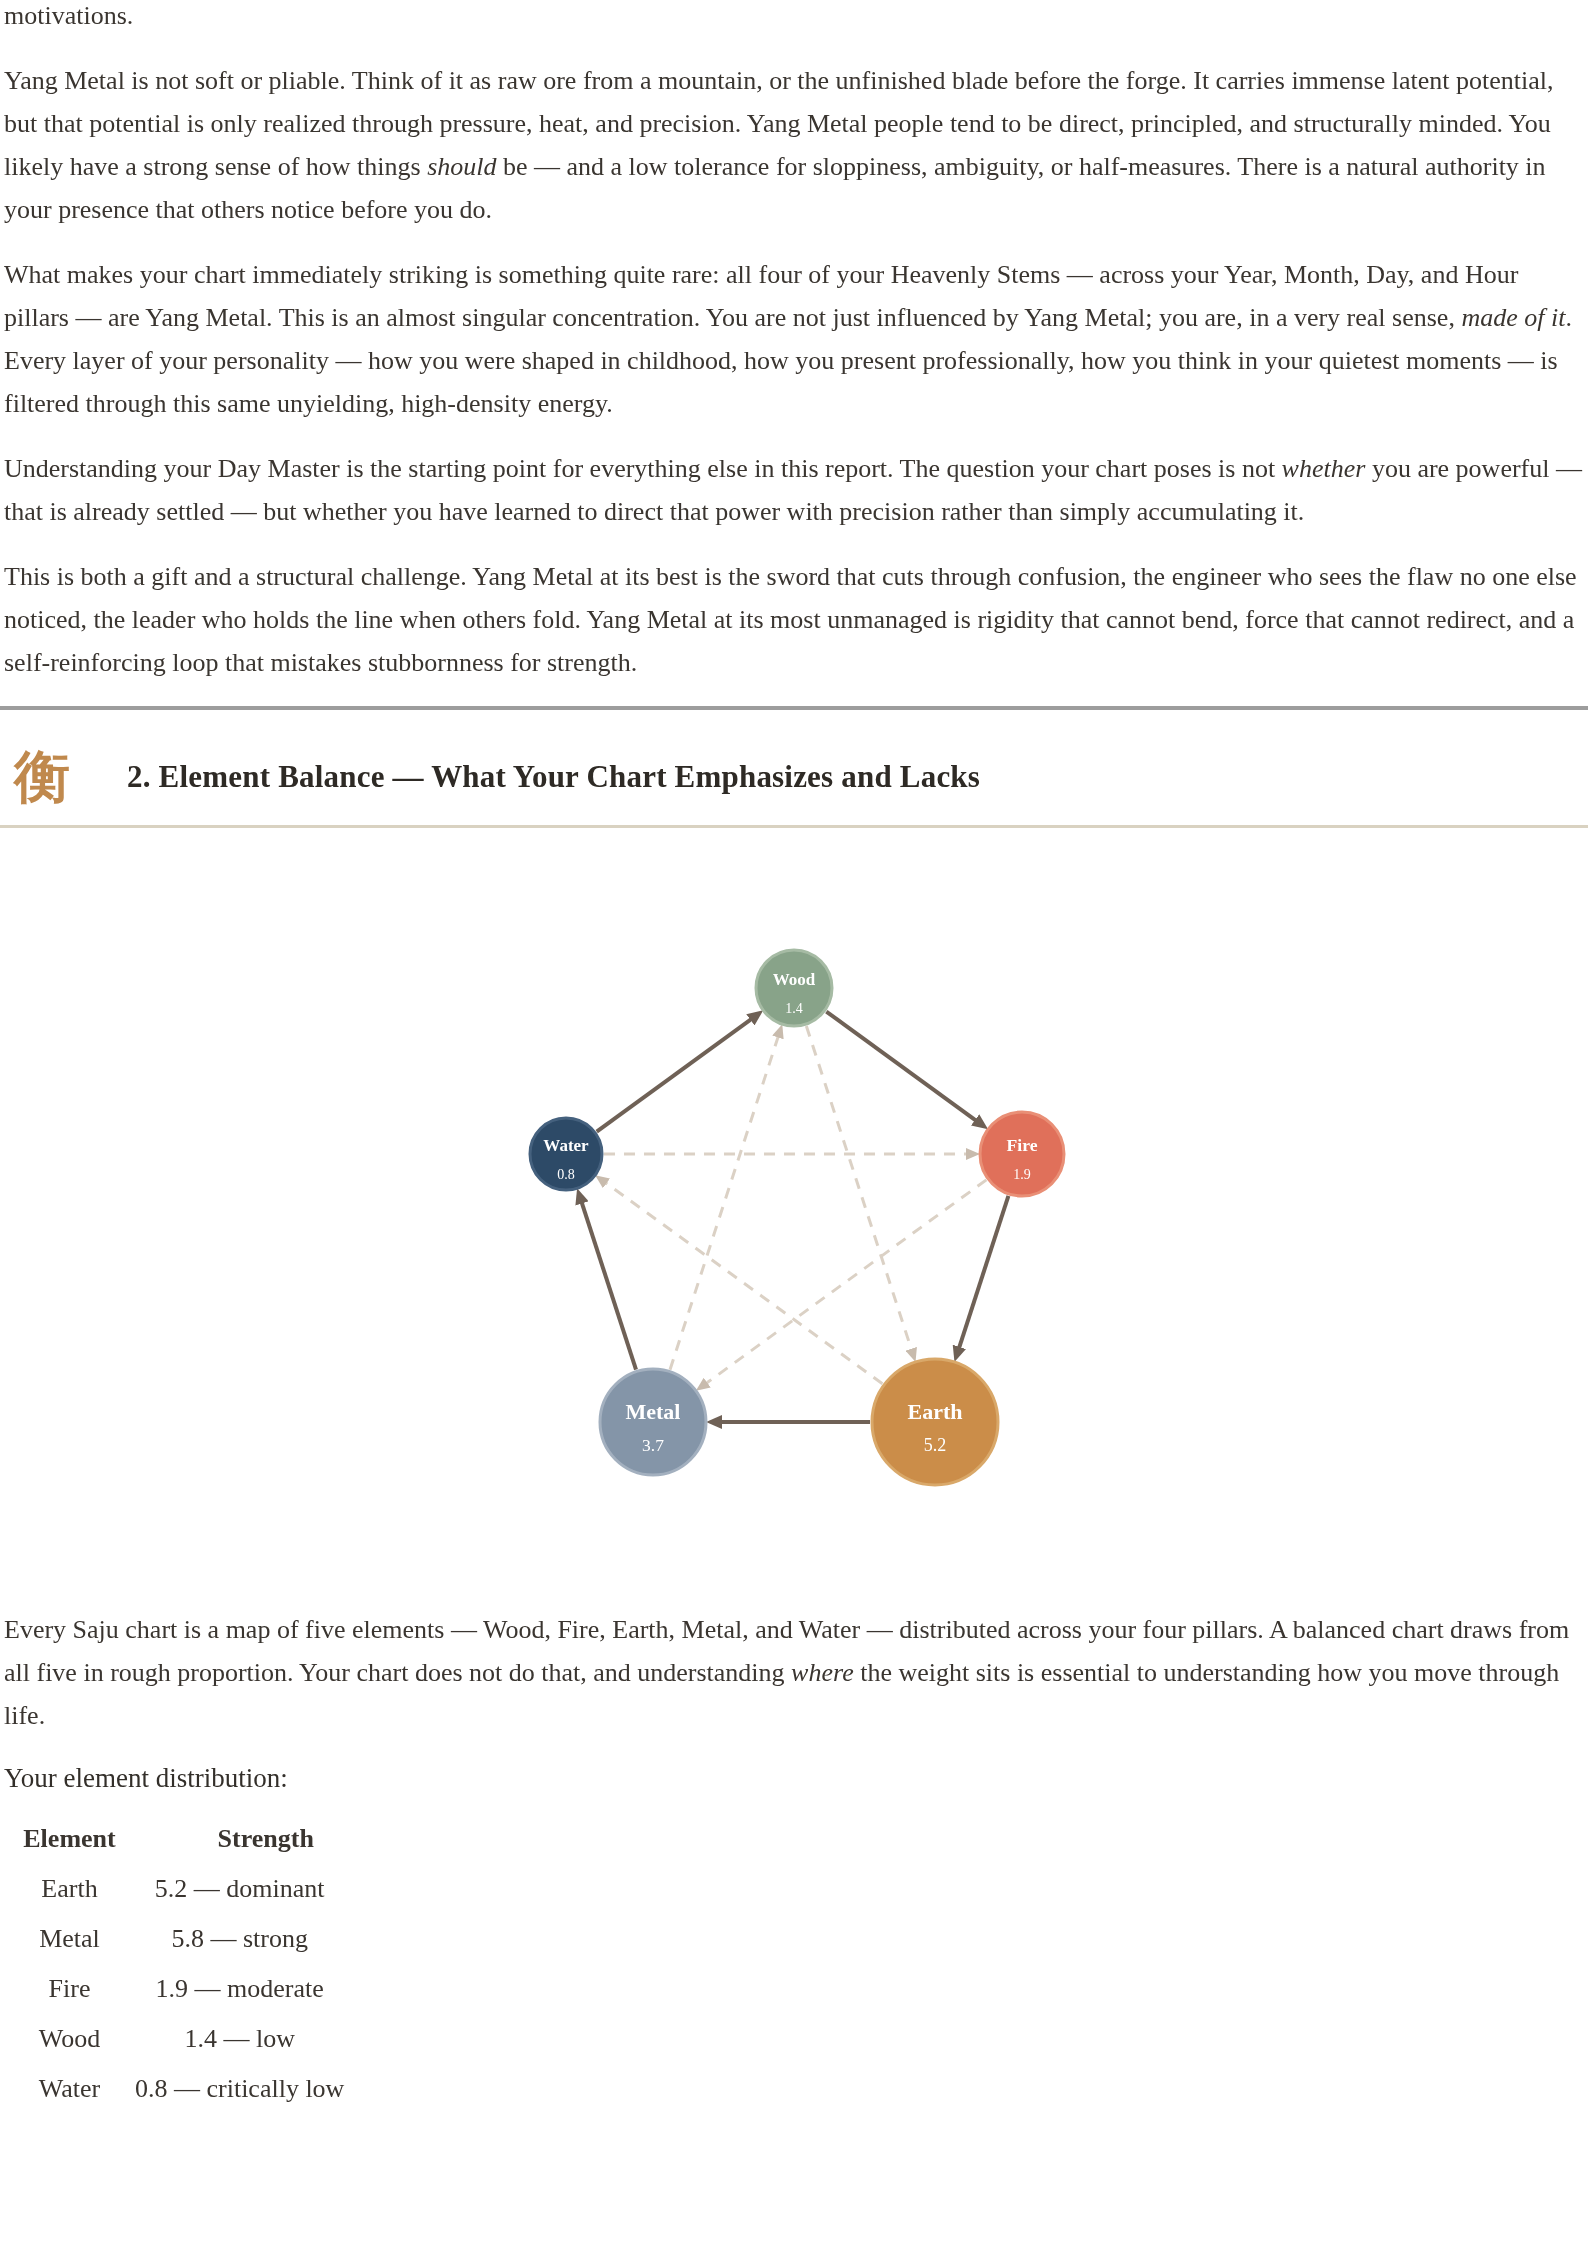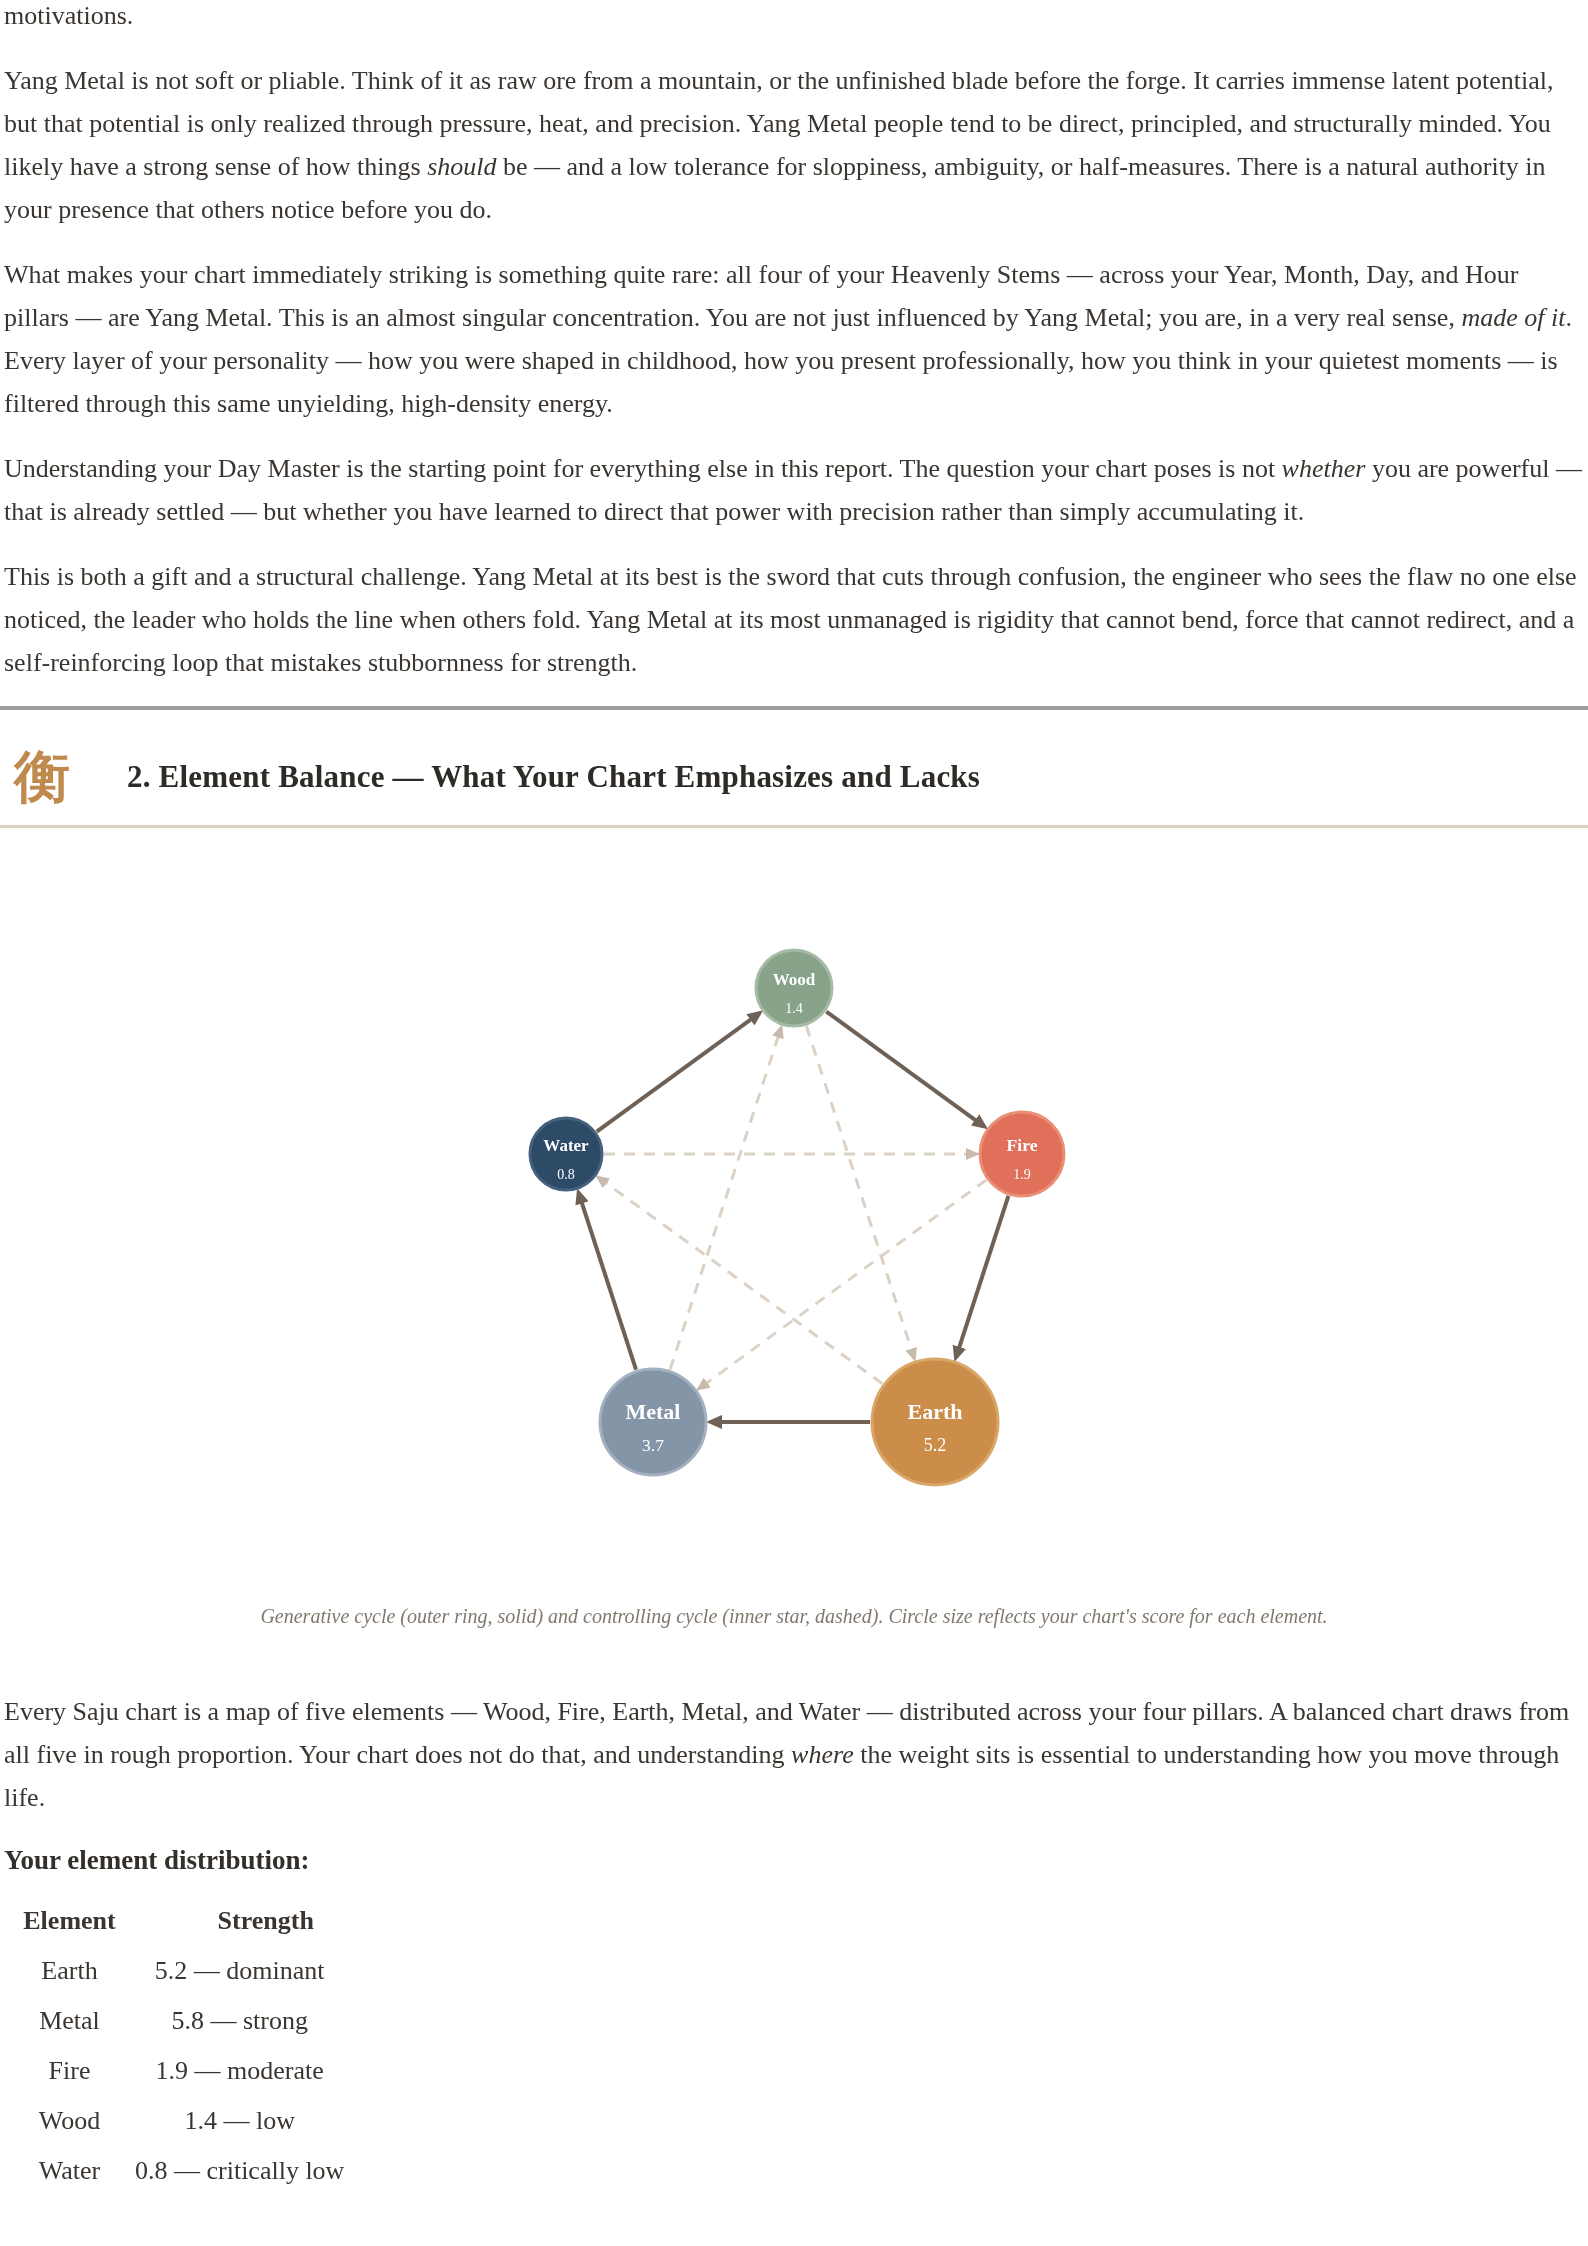--- a/index.html
+++ b/index.html
@@ -18,21 +18,21 @@
     border-bottom:3px solid #d9d2c1;
   }
   .section-icon { font-size:56px; line-height:1; color:#c0894d; font-weight:700; }
   .section-title { font-size:31px; margin:11px; color:#2e2a25; font-weight:700; letter-spacing:0.2px; }
   figure.cycle-figure { margin:0 -4px; }
   svg.cycle { display:block; margin:0 auto; }
   figcaption.caption {
     text-align:center; font-style:italic; font-size:20px; line-height:28px;
     color:#81786e; margin:16px 40px 60px;
   }
-  p.dist-label { font-size:27px; font-weight:700; margin:26px 0 0; color:#332f2a; }
+  p.dist-label { font-size:27px; font-weight:400; margin:26px 0 0; color:#332f2a; }
   table.dist { border-collapse:collapse; margin-top:20px; font-size:26px; color:#3a3530; }
   table.dist th, table.dist td { text-align:center; padding:11px 0; line-height:28px; font-weight:normal; }
   table.dist th { font-weight:700; }
   table.dist th:first-child, table.dist td:first-child { width:131px; }
   table.dist th:last-child { padding-left:52px; }
 </style>
 </head>
 <body>
 
 <main class="page">
@@ -92,21 +92,20 @@
           <circle cx="653" cy="594" r="53" fill="#8495a8" stroke="#a3b0bf" stroke-width="3"></circle>
           <text x="653" y="591" text-anchor="middle" fill="#ffffff" font-size="22" font-weight="bold" font-family="&quot;Liberation Serif&quot;, serif">Metal</text>
           <text x="653" y="623" text-anchor="middle" fill="#ffffff" font-size="17.490000000000002" font-family="&quot;Liberation Serif&quot;, serif">3.7</text>
         </g>
         <g>
           <circle cx="566" cy="326" r="36" fill="#2d4a67" stroke="#45617e" stroke-width="3"></circle>
           <text x="566" y="323" text-anchor="middle" fill="#ffffff" font-size="17" font-weight="bold" font-family="&quot;Liberation Serif&quot;, serif">Water</text>
           <text x="566" y="351" text-anchor="middle" fill="#ffffff" font-size="14" font-family="&quot;Liberation Serif&quot;, serif">0.8</text>
         </g>
       </svg>
-    <figcaption class="caption">Generative cycle (outer ring, solid) and controlling cycle (inner star, dashed). Circle size reflects your chart's score for each element.</figcaption>
   </figure>
 
   <p class="body-p">Every Saju chart is a map of five elements — Wood, Fire, Earth, Metal, and Water — distributed across your four pillars. A balanced chart draws from all five in rough proportion. Your chart does not do that, and understanding <em>where</em> the weight sits is essential to understanding how you move through life.</p>
 
   <p class="dist-label">Your element distribution:</p>
 
   <table class="dist">
     <thead>
       <tr>
         <th>Element</th>

